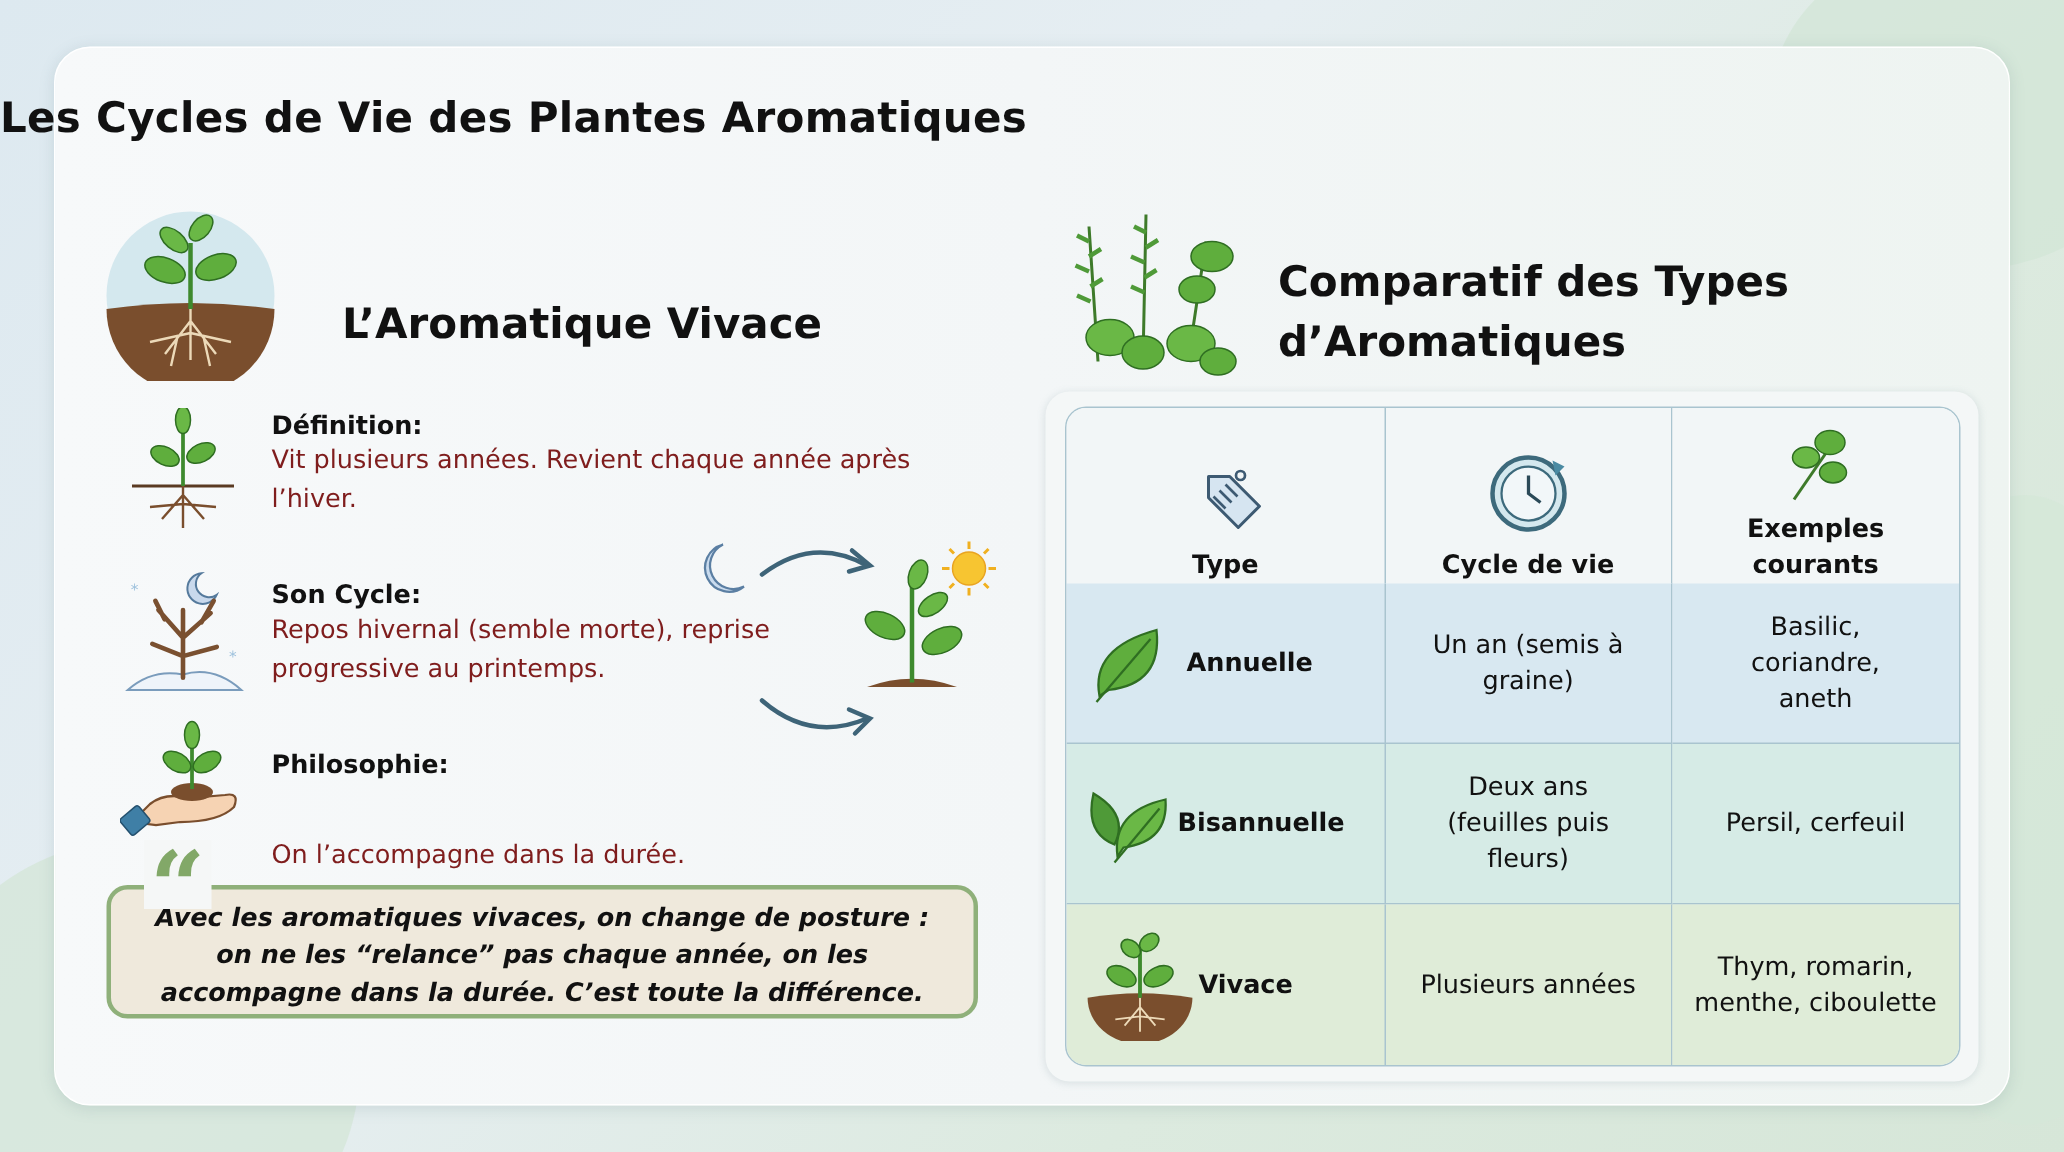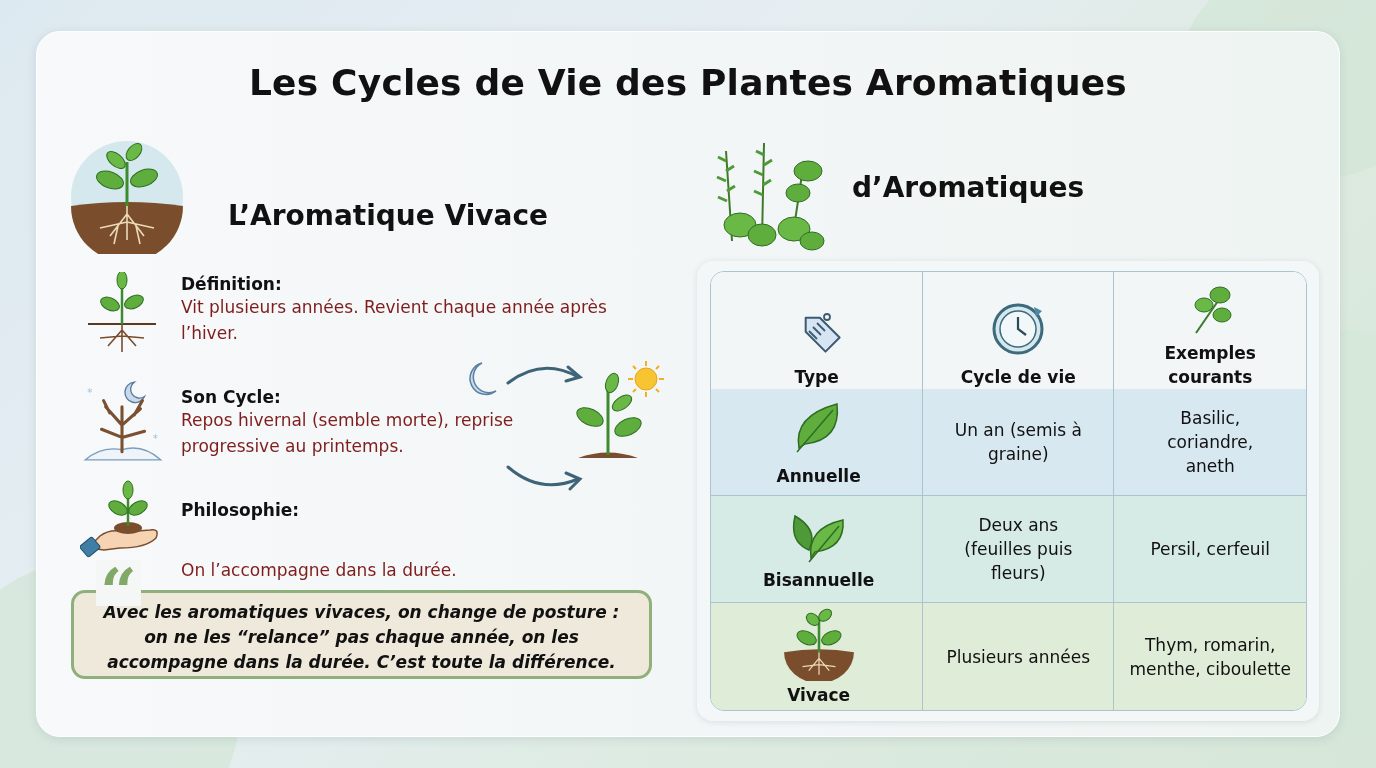--- a/index.html
+++ b/index.html
@@ -12,22 +12,22 @@
   }
   .bg-blob { position: absolute; border-radius: 50%; }
   .card {
     position: absolute; left: 36px; top: 31px; width: 1304px; height: 706px;
     background: linear-gradient(90deg, #f7f9fa 0%, #f3f6f7 50%, #eef4f1 100%);
     border-radius: 24px;
     box-shadow: 0 2px 10px rgba(90,120,130,0.18);
     border: 1px solid #ffffff;
   }
   .title {
-    position: absolute; left: 0; right: 0; top: 62px; text-align: center;
-    font-size: 36px; font-weight: bold; letter-spacing: 0.2px;
+    position: absolute; left: 0; right: 0; top: 62px; text-align: left;
+    font-size: 28px; font-weight: bold; letter-spacing: 0.2px;
   }
   
   .hero-icon { position: absolute; left: 70px; top: 140px; width: 114px; height: 114px; }
   .h2 { position: absolute; font-size: 28px; font-weight: bold; }
   .item-icon { position: absolute; width: 72px; height: 80px; }
   .item-title { position: absolute; font-size: 17px; font-weight: bold; }
   .item-text { position: absolute; font-size: 17px; line-height: 26px; color: #7f1d1d; }
   .quote-box {
     position: absolute; left: 71px; top: 590px; width: 581px; height: 89px;
     background: #efe9dc; border: 3px solid #8fb07a; border-radius: 14px;
@@ -57,21 +57,21 @@
   }
   table.cmp tr > *:last-child { border-right: none; }
   table.cmp tr:last-child > * { border-bottom: none; }
   table.cmp th { background: #f2f6f7; height: 117px; font-weight: bold; padding-top: 4px; }
   .th-inner { display: flex; flex-direction: column; align-items: center; justify-content: flex-end; height: 100%; gap: 8px; }
   .th-icon { width: 56px; height: 56px; }
   table.cmp td { height: 107px; padding: 0 8px; }
   tr.r-ann td { background: #d8e8f1; }
   tr.r-bis td { background: #d6ebe6; }
   tr.r-viv td { background: #dfecd8; }
-  .type-cell { display: flex; align-items: center; gap: 8px; text-align: left; font-weight: bold; padding-left: 4px; flex-direction: column; }
+  .type-cell { display: flex; align-items: center; gap: 8px; text-align: left; font-weight: bold; padding-left: 4px; }
   .type-icon { width: 60px; height: 60px; flex: none; }
 </style>
 </head>
 <body>
 
 <div class="bg-blob" style="left:-60px;top:560px;width:300px;height:300px;background:#d3e5d6;opacity:.7"></div>
 <div class="bg-blob" style="left:1180px;top:-40px;width:260px;height:220px;background:#d2e6d6;opacity:.7"></div>
 <div class="bg-blob" style="left:1250px;top:330px;width:200px;height:420px;background:#d4e7d8;opacity:.8"></div>
 
 <div class="card"></div>
@@ -169,20 +169,21 @@
     <path d="M52 14l-8-4M52 24l8-5M51 34l-9-4M51 44l8-5M51 54l-9-4" stroke="#4f9a38" stroke-width="3"></path>
     </g>
   <ellipse cx="96" cy="30" rx="14" ry="10" fill="#5fae3d" stroke="#2f6e22"></ellipse>
   <ellipse cx="86" cy="52" rx="12" ry="9" fill="#5fae3d" stroke="#2f6e22"></ellipse>
   <ellipse cx="28" cy="84" rx="16" ry="12" fill="#6ab846" stroke="#2f6e22"></ellipse>
   <ellipse cx="50" cy="94" rx="14" ry="11" fill="#5fae3d" stroke="#2f6e22"></ellipse>
   <ellipse cx="82" cy="88" rx="16" ry="12" fill="#6ab846" stroke="#2f6e22"></ellipse>
   <ellipse cx="100" cy="100" rx="12" ry="9" fill="#5fae3d" stroke="#2f6e22"></ellipse>
 </svg>
 <div class="h2" style="left:852px;top:168px;line-height:40px;">
+  <div>Comparatif des Types</div>
   <div>d’Aromatiques</div>
 </div>
 
 <div class="table-wrap"></div>
 <table class="cmp">
   <colgroup>
       <col style="width:213px">
       <col style="width:192px">
       <col style="width:192px">
     </colgroup>

